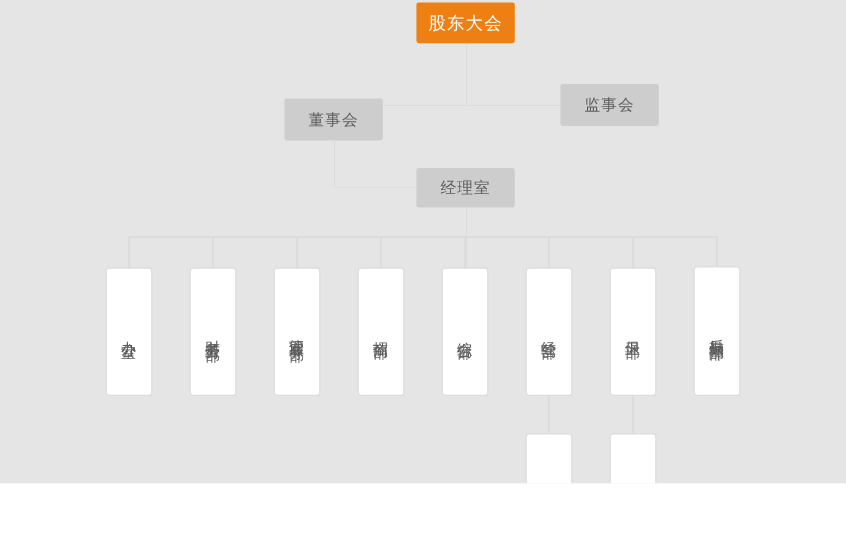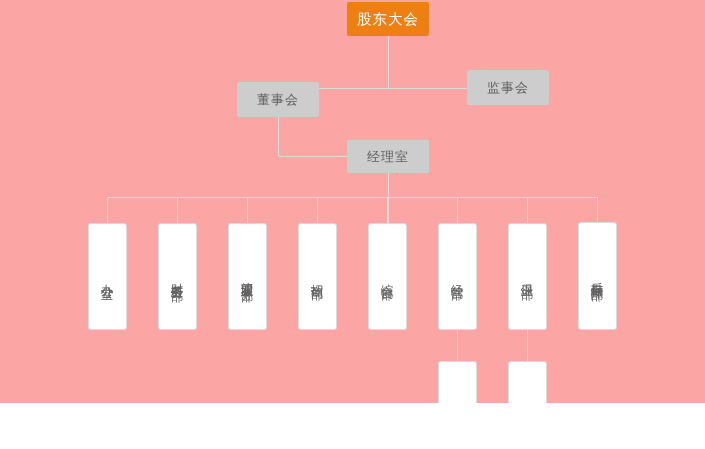--- a/index.html
+++ b/index.html
@@ -7,21 +7,21 @@
     padding: 0;
     background: #ffffff;
   }
   body {
     font-family: "DejaVu Sans", "Liberation Sans", sans-serif;
   }
   #chart {
     position: relative;
     width: 705px;
     height: 403px;
-    background: #fca5a5;
+    background: #e5e5e5;
     overflow: hidden;
   }
   #connectors {
     position: absolute;
     left: 0;
     top: 0;
     width: 705px;
     height: 449px;
   }
   .node {

